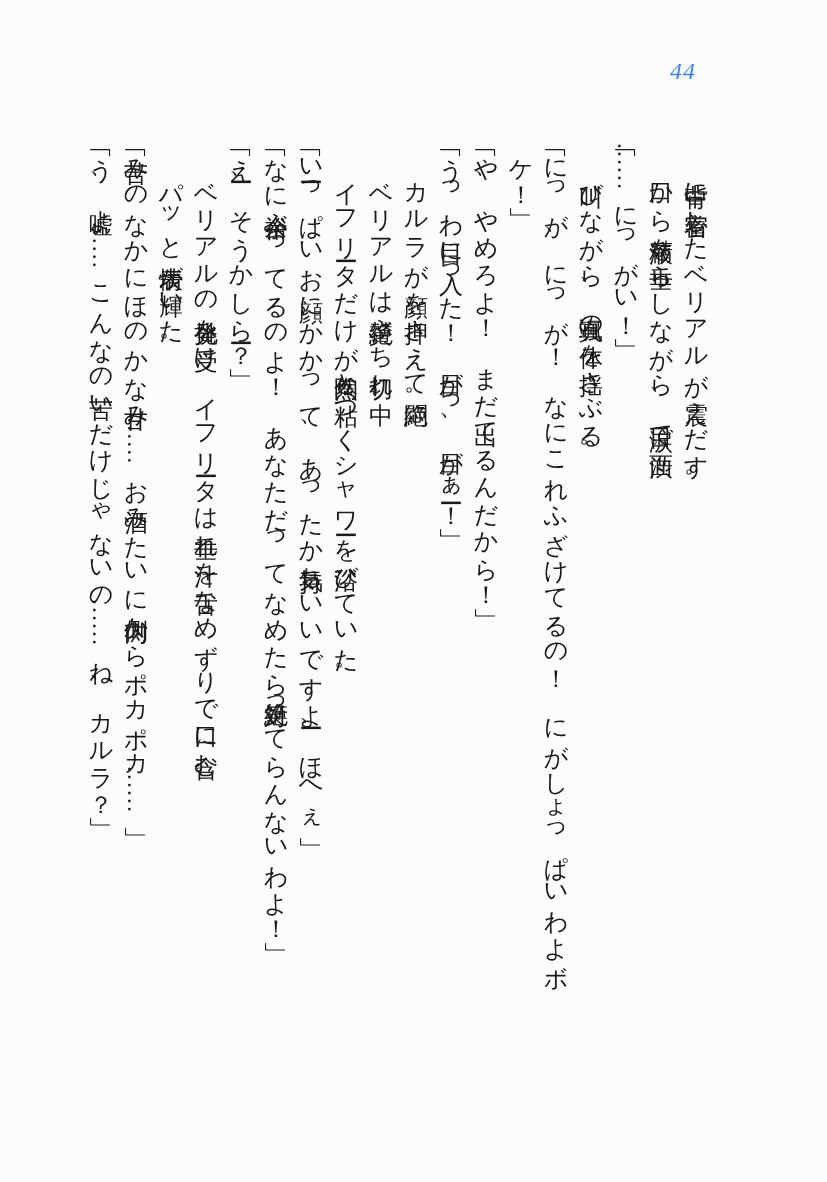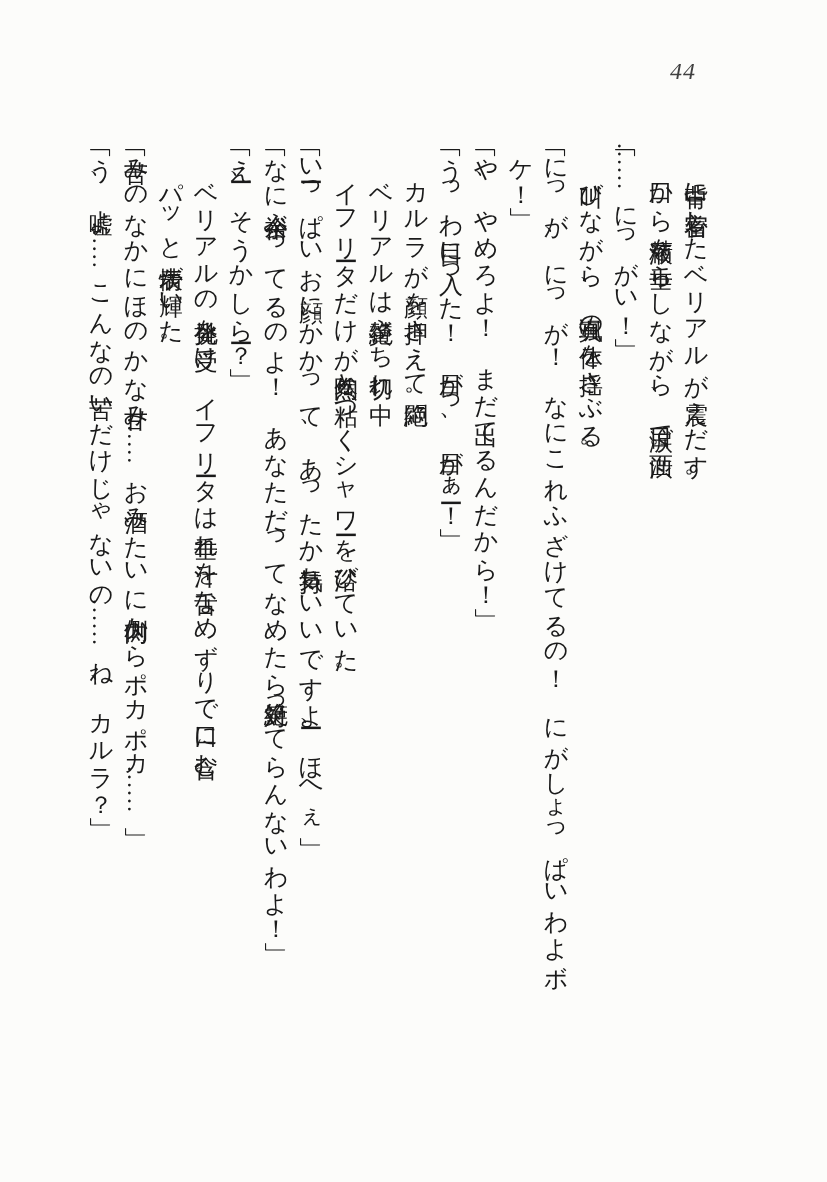--- a/index.html
+++ b/index.html
@@ -18,21 +18,21 @@
     font-family: "Liberation Serif", "DejaVu Serif", serif;
     color: #1a1a1a;
   }
   .page-number {
     position: absolute;
     top: 58px;
     left: 670px;
     font-size: 24px;
     font-style: italic;
     letter-spacing: 1px;
-    color: #404040;
+    color: #3b82f6;
   }
   .text-block {
     position: absolute;
     top: 142px;
     right: 114px;
     height: 872px;
     writing-mode: vertical-rl;
     text-orientation: mixed;
     font-size: 24px;
     line-height: 35px;

